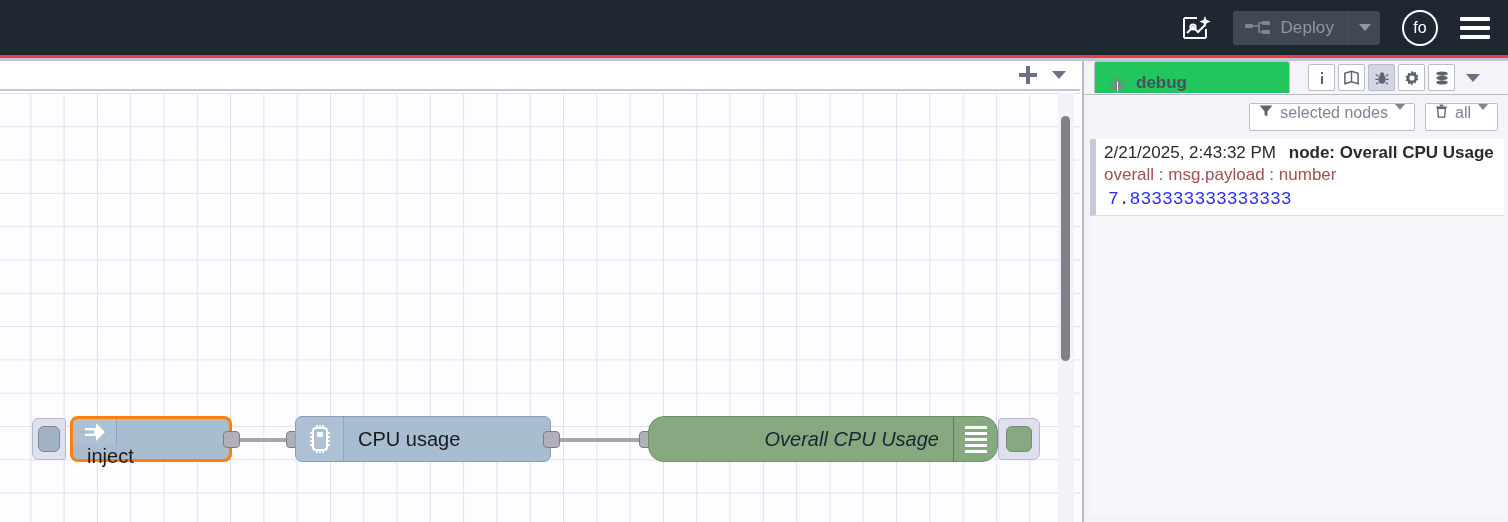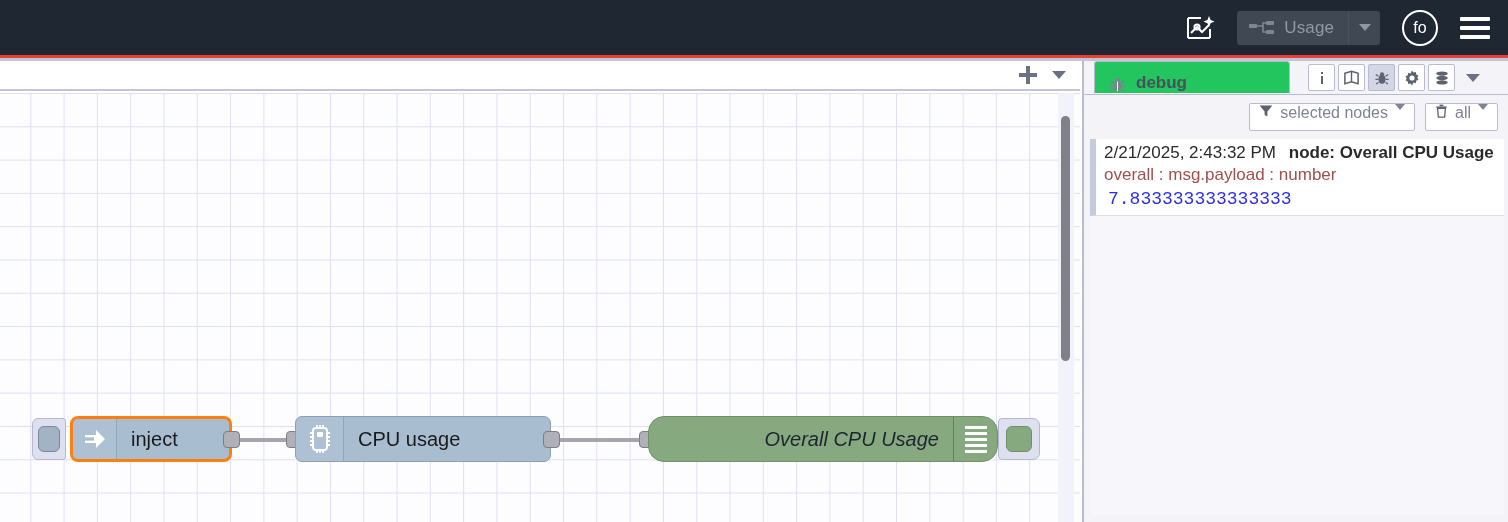--- a/index.html
+++ b/index.html
@@ -218,20 +218,21 @@
     border: 1px solid #7a8798;
     border-radius: 6px;
   }
 
   .node-inject {
     left: 70px; top: 355px;
     width: 162px;
     background: #a9bdd1;
     border: 3px solid #ff7f0e;
     border-radius: 8px;
+    flex-direction: column;
   }
   .node-inject .node-icon-box {
     width: 44px;
     border-right: 1px solid #8fa5bb;
     display: flex; align-items: center; justify-content: center;
     background: rgba(255,255,255,0.06);
   }
   .node-inject .node-label {
     flex: 1;
     display: flex; align-items: center;
@@ -475,21 +476,21 @@
 
     <div class="deploy-group">
       <div class="deploy-main">
         <svg width="26" height="16" viewBox="0 0 26 16">
           <rect x="0" y="4" width="8" height="4" rx="1" fill="#878f9c"></rect>
           <rect x="17" y="1" width="8" height="4" rx="1" fill="#878f9c"></rect>
           <rect x="17" y="10" width="8" height="4" rx="1" fill="#878f9c"></rect>
           <path d="M8 6 L14 6 L14 3 L17 3" stroke="#878f9c" stroke-width="1.6" fill="none"></path>
           <path d="M14 6 L14 12 L17 12" stroke="#878f9c" stroke-width="1.6" fill="none"></path>
         </svg>
-        <span class="deploy-label">Usage</span>
+        <span class="deploy-label">Deploy</span>
       </div>
       <div class="deploy-caret">
         <span class="caret-down"></span>
       </div>
     </div>
 
     <div class="avatar">
       <span>fo</span>
     </div>
 

